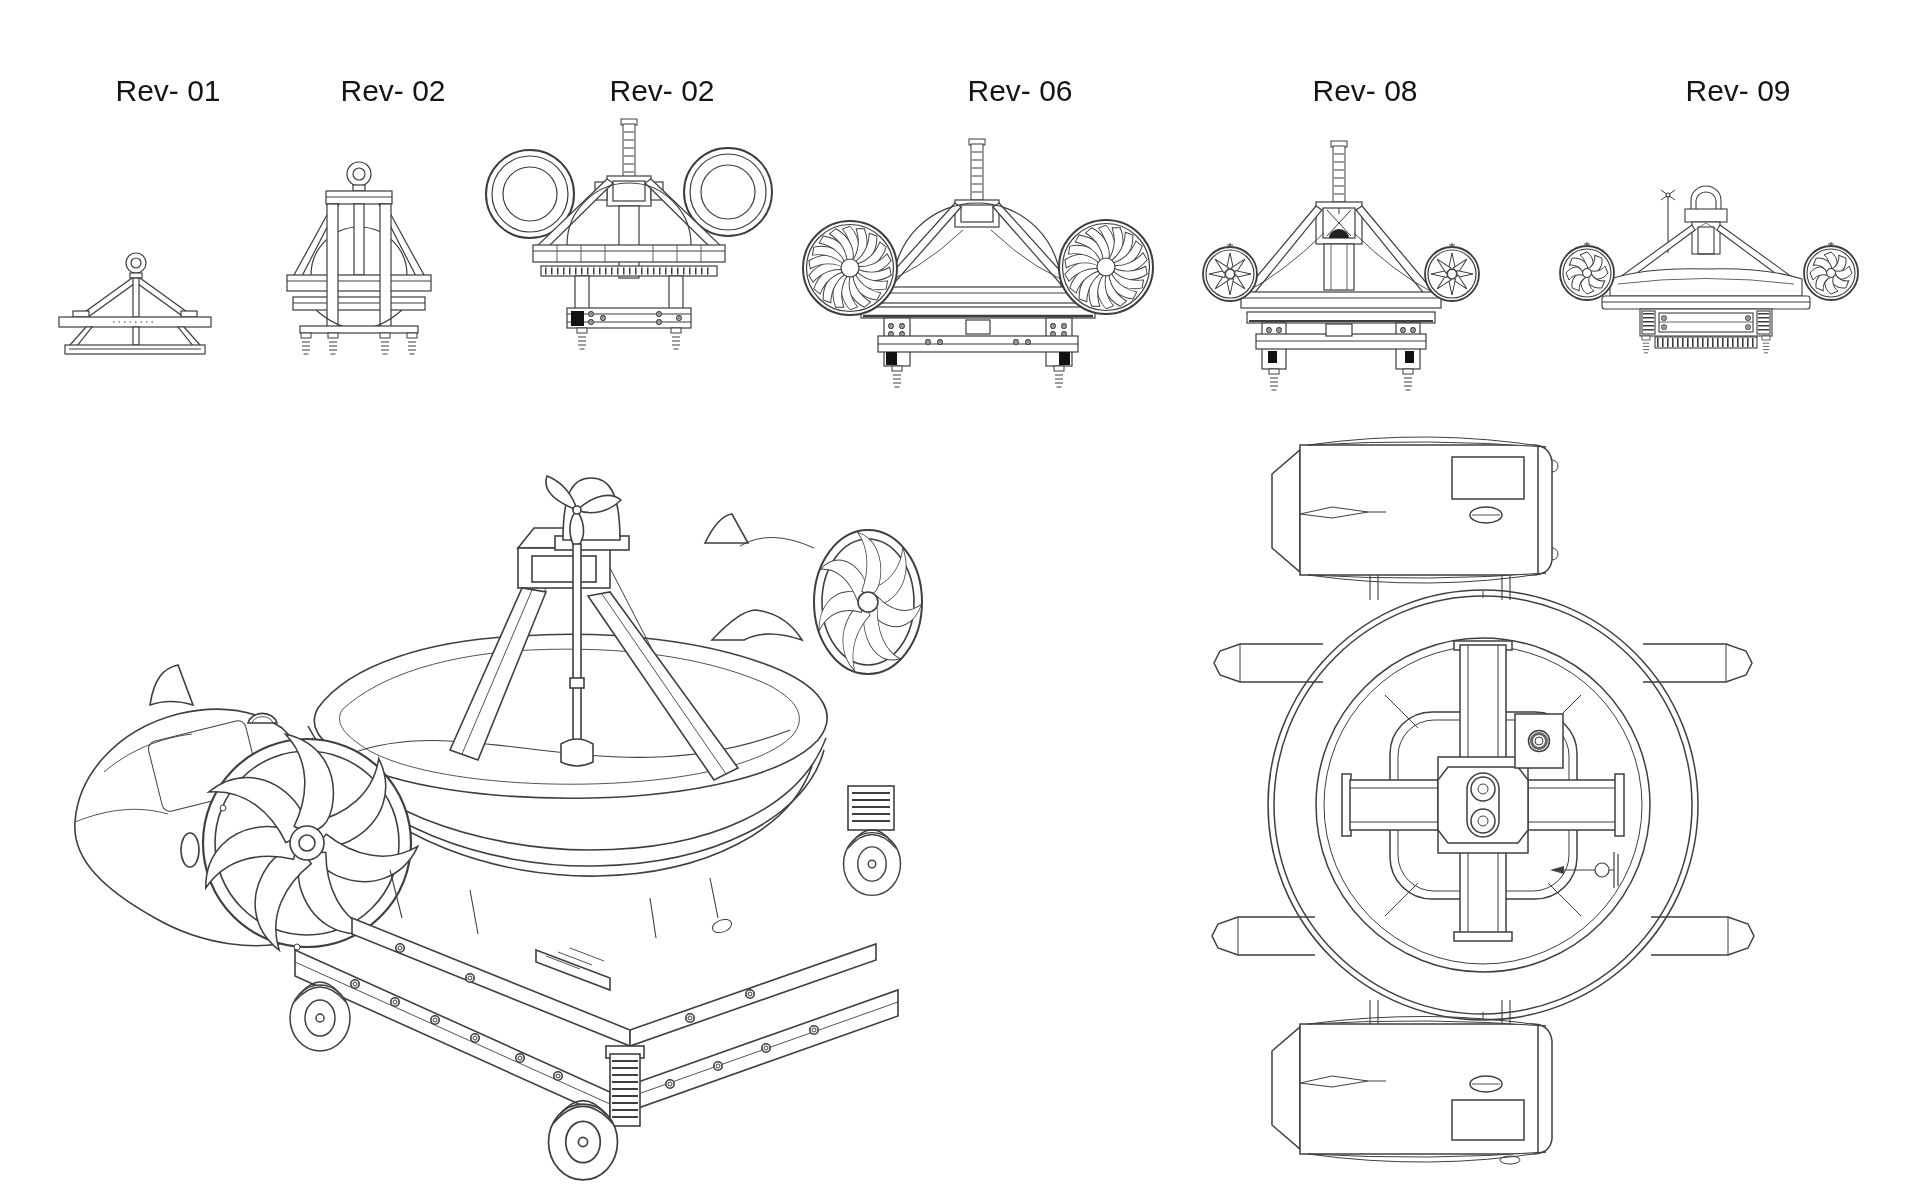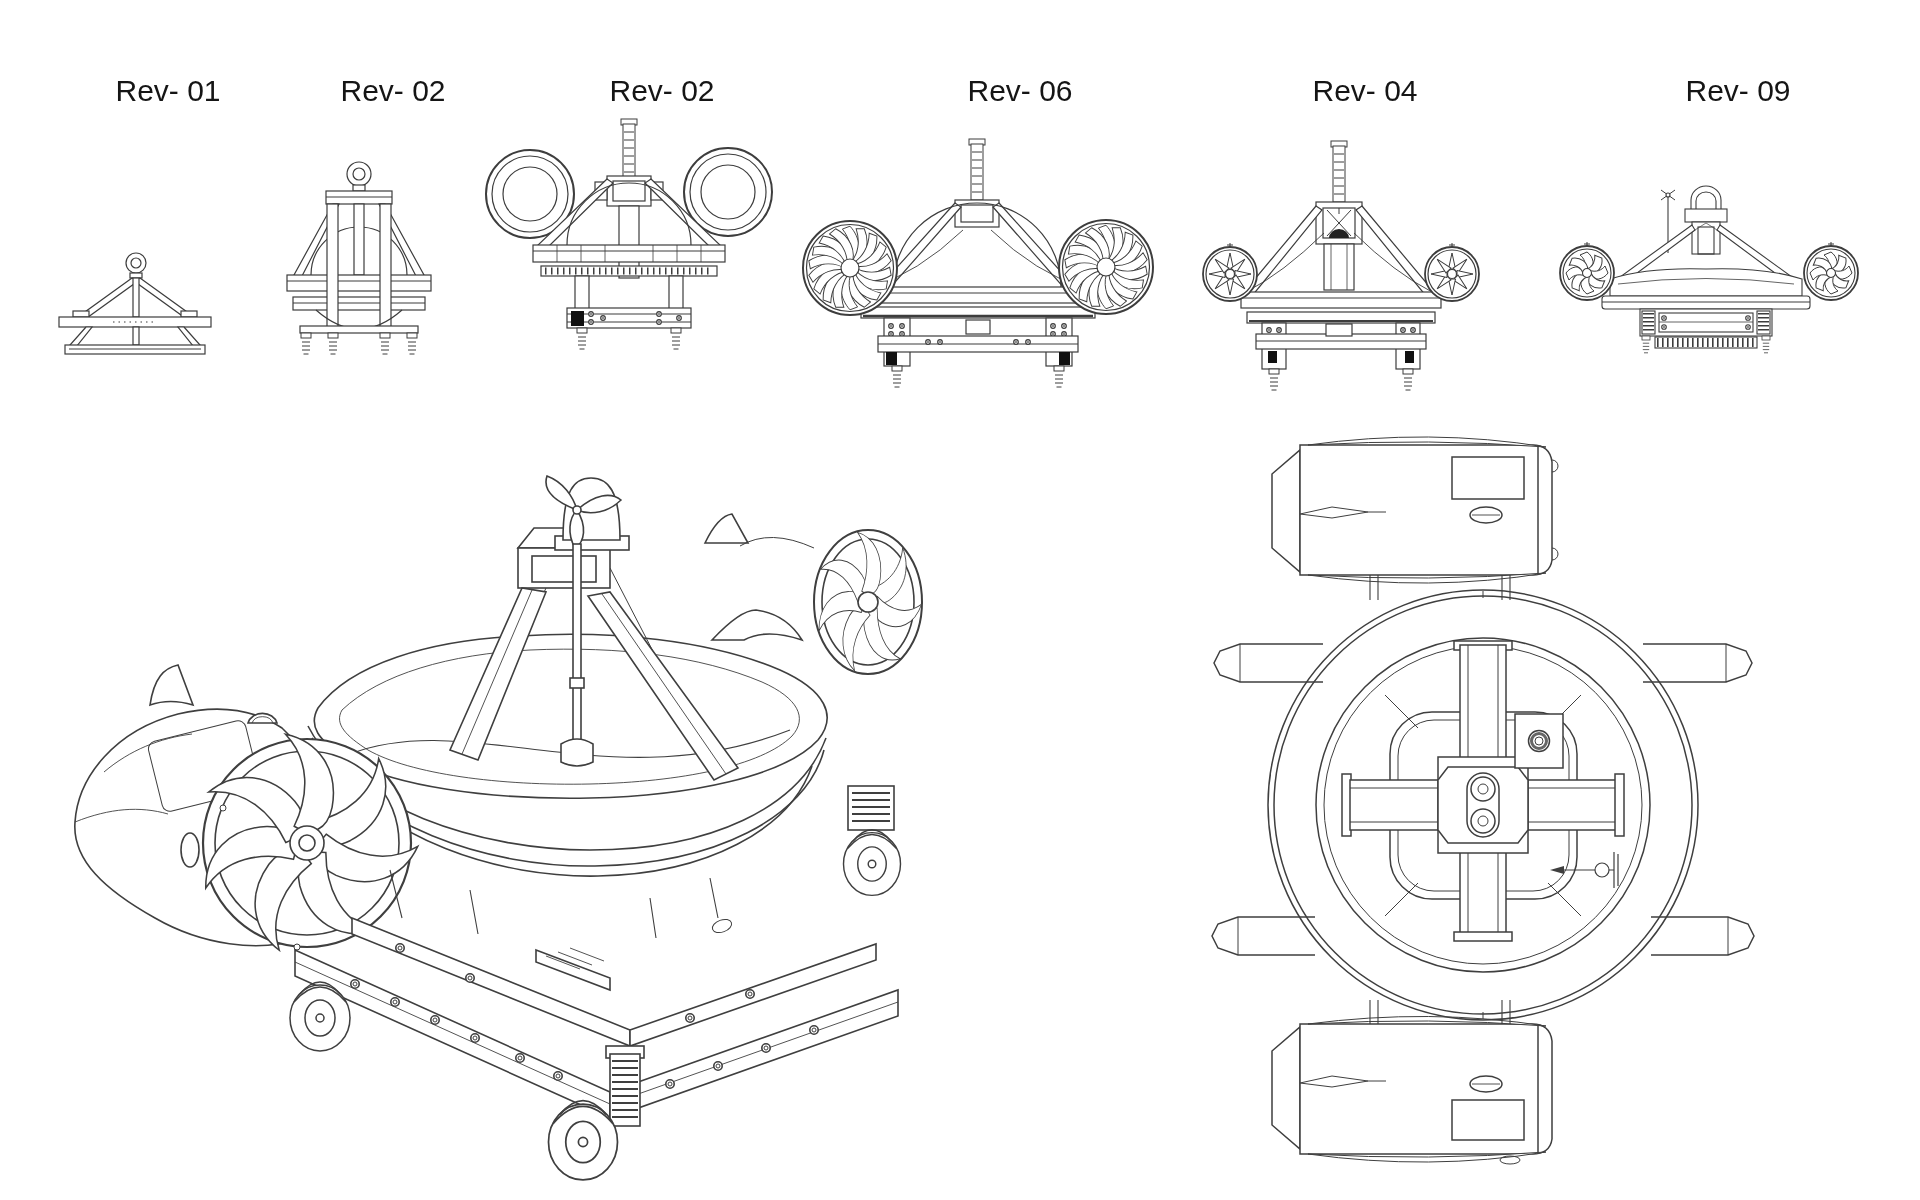--- a/index.html
+++ b/index.html
@@ -94,21 +94,21 @@
           <circle r="2.3"></circle>
           <circle r="1" stroke-width="0.7"></circle>
         </g>
     </defs>
   </svg>
 
   <div class="rev-label" style="left:133px">Rev- 01</div>
   <div class="rev-label" style="left:358px">Rev- 02</div>
   <div class="rev-label" style="left:627px">Rev- 02</div>
   <div class="rev-label" style="left:985px">Rev- 06</div>
-  <div class="rev-label" style="left:1330px">Rev- 04</div>
+  <div class="rev-label" style="left:1330px">Rev- 08</div>
   <div class="rev-label" style="left:1703px">Rev- 09</div>
 
   <div class="fig" style="left:55px;top:250px">
   <svg width="160" height="112" viewBox="0 0 160 112">
     <g stroke="#3d3d3d" fill="none" stroke-width="1.2">
       <circle cx="81" cy="13" r="10" fill="#fff"></circle>
           <circle cx="81" cy="13" r="5" fill="#fff"></circle>
       <rect x="75" y="23" width="12" height="5" fill="#fff"></rect>
       <path d="M77 28 L23 67 L29 70 L83 31 Z" fill="#fff"></path>
       <path d="M85 28 L139 67 L133 70 L79 31 Z" fill="#fff"></path>

